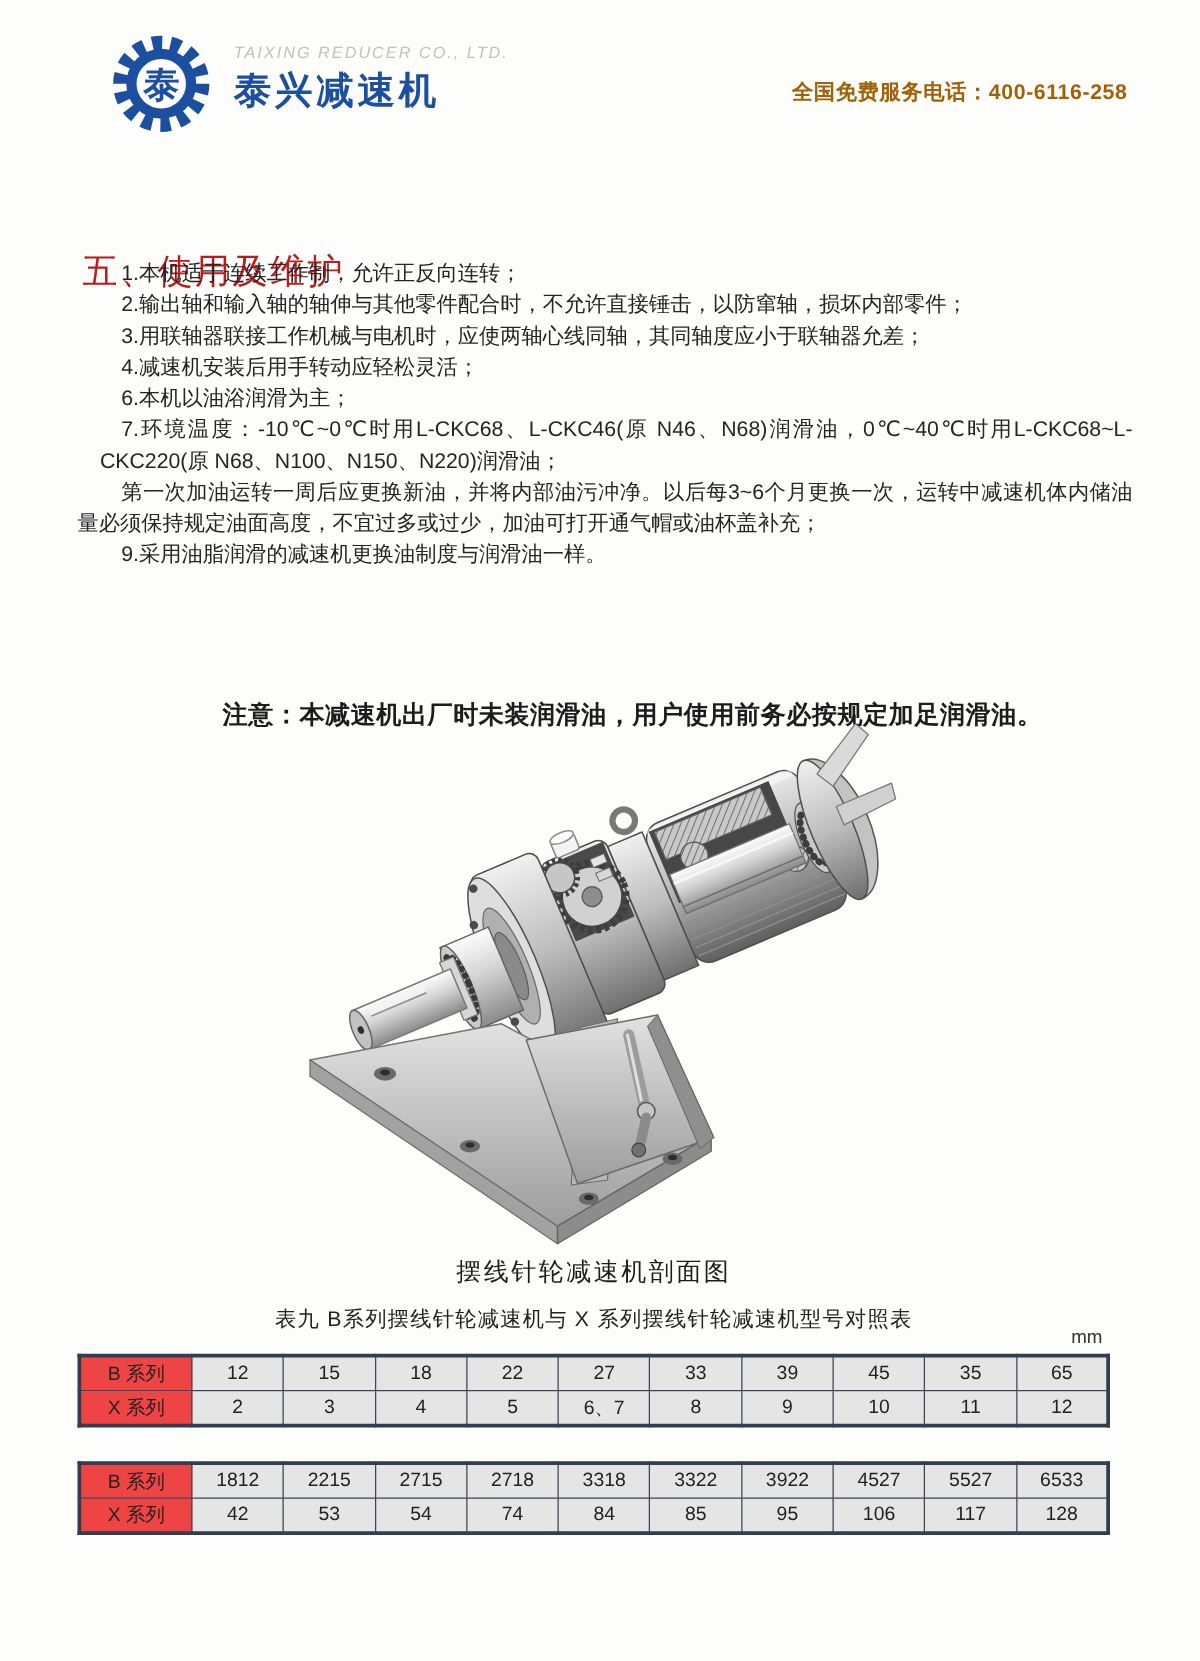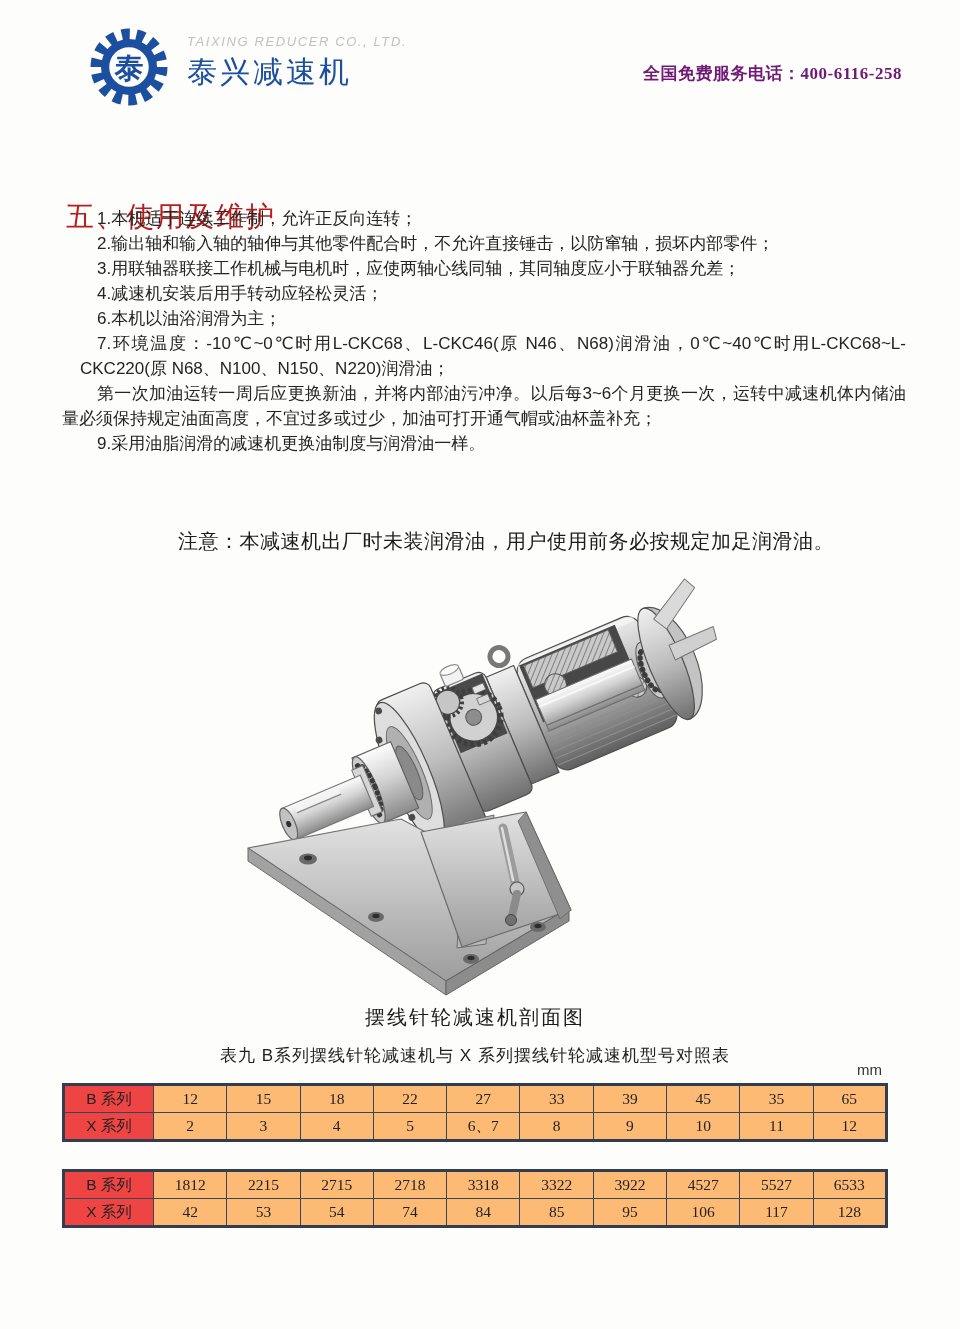--- a/index.html
+++ b/index.html
@@ -7,45 +7,45 @@
     width:960px;height:1329px;position:relative;overflow:hidden;
     background:#fdfdfc;color:#1f1f1f;
     font-family:"Liberation Sans","DejaVu Sans",sans-serif;
   }
   
   .header{position:absolute;top:24px;left:86px;right:58px;height:92px;}
   .logo-block{display:flex;align-items:flex-start;}
   .logo-gear{width:86px;height:86px;flex:0 0 auto;}
   .logo-text{margin-left:15px;padding-top:10px;}
   .company-en{color:#c3c1bd;font-size:13px;font-style:italic;letter-spacing:1.6px;white-space:nowrap;}
-  .company-cn{color:#1d4fa0;font-size:30px;font-weight:normal;letter-spacing:3px;margin-top:3px;white-space:nowrap;}
-  .phone{position:absolute;right:0;top:38px;font-size:17px;font-weight:bold;color:#701a75;letter-spacing:.5px;white-space:nowrap;font-family:Liberation Serif, serif;}
+  .company-cn{color:#1d4fa0;font-size:30px;font-weight:bold;letter-spacing:3px;margin-top:3px;white-space:nowrap;}
+  .phone{position:absolute;right:0;top:38px;font-size:17px;font-weight:bold;color:#a16207;letter-spacing:.5px;white-space:nowrap;}
   
   .section-title{position:absolute;top:175px;left:66px;font-size:28px;font-weight:500;letter-spacing:2px;color:#b91c1c;}
   .body-text{position:absolute;top:206px;left:80px;width:826px;font-size:17px;line-height:25px;text-align:justify;color:#242424;}
   .body-text p{margin:0;text-indent:17px;}
   .body-text p.cont{margin-left:-18px;text-indent:35px;}
-  .notice{position:absolute;top:508px;left:178px;font-size:20px;font-weight:400;letter-spacing:.5px;color:#1c1c1c;white-space:nowrap;}
+  .notice{position:absolute;top:538px;left:178px;font-size:20px;font-weight:700;letter-spacing:.5px;color:#1c1c1c;white-space:nowrap;}
   
   .figure{position:absolute;top:576px;left:226px;width:522px;height:420px;}
   .figure svg{display:block;}
   .figcaption{position:absolute;top:1004px;left:62px;width:826px;text-align:center;
     font-size:20px;font-weight:500;letter-spacing:2px;color:#1c1c1c;}
   
   .table-area{position:absolute;left:62px;top:1044px;width:826px;}
   .table-title{text-align:center;font-size:17px;letter-spacing:1px;color:#222;}
   .unit-label{position:absolute;right:6px;top:17px;font-size:15px;color:#333;}
   table.model-table{border-collapse:collapse;width:826px;table-layout:fixed;
     border:3px solid #333d50;margin-top:16px;}
   table.model-table.t2{margin-top:27px;}
   .model-table th,.model-table td{
     border:1.5px solid #3a4457;height:26px;text-align:center;
     font-size:15.5px;padding:0;color:#222;}
   .model-table th{width:88px;background:#ef4444;font-weight:normal;}
-  .model-table td{background:#fdba74;font-family:Liberation Serif, serif;}
+  .model-table td{background:#e5e5e5;}
 </style>
 </head>
 <body>
 
 <div class="header">
   <div class="logo-block">
     <svg class="logo-gear" viewBox="0 0 86 86">
       <circle cx="43" cy="43" r="31" fill="none" stroke="#1d4fa0" stroke-width="15" stroke-dasharray="7.6 6.3"></circle>
       <circle cx="43" cy="43" r="28" fill="#1d4fa0"></circle>
       <circle cx="43" cy="43" r="21.5" fill="#ffffff"></circle>

